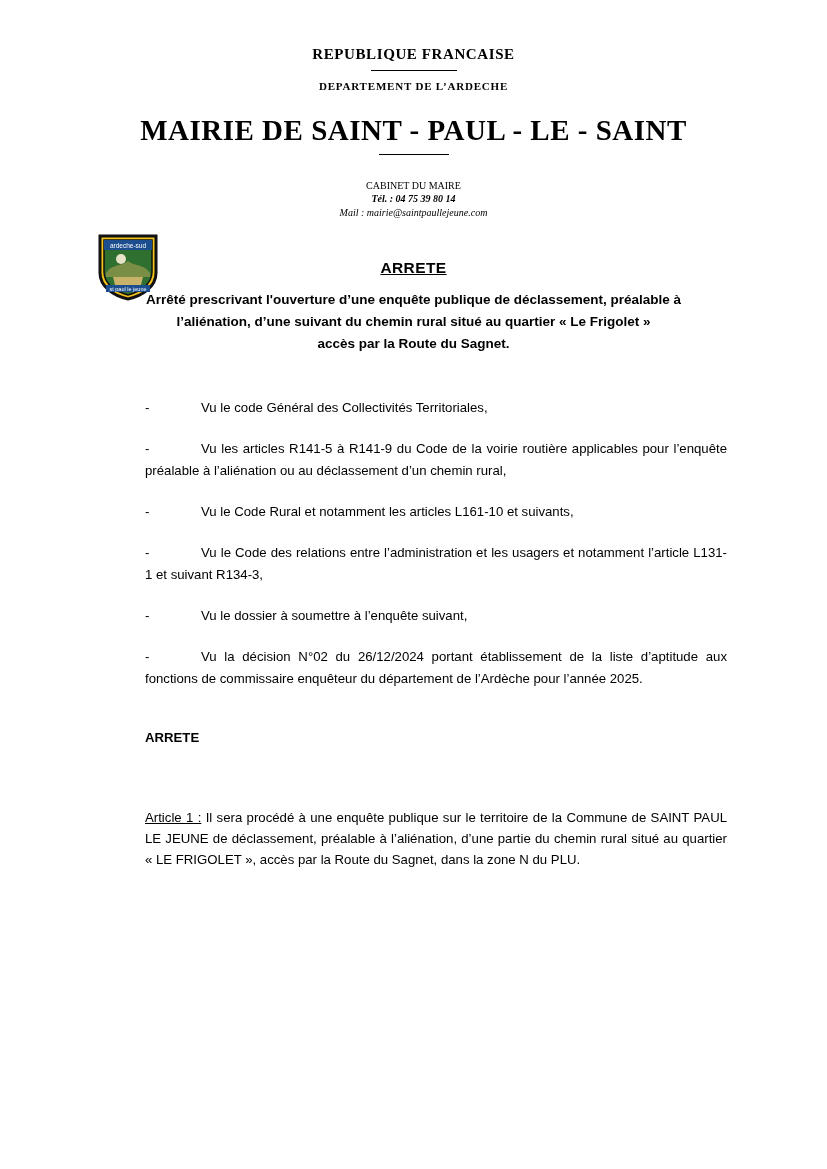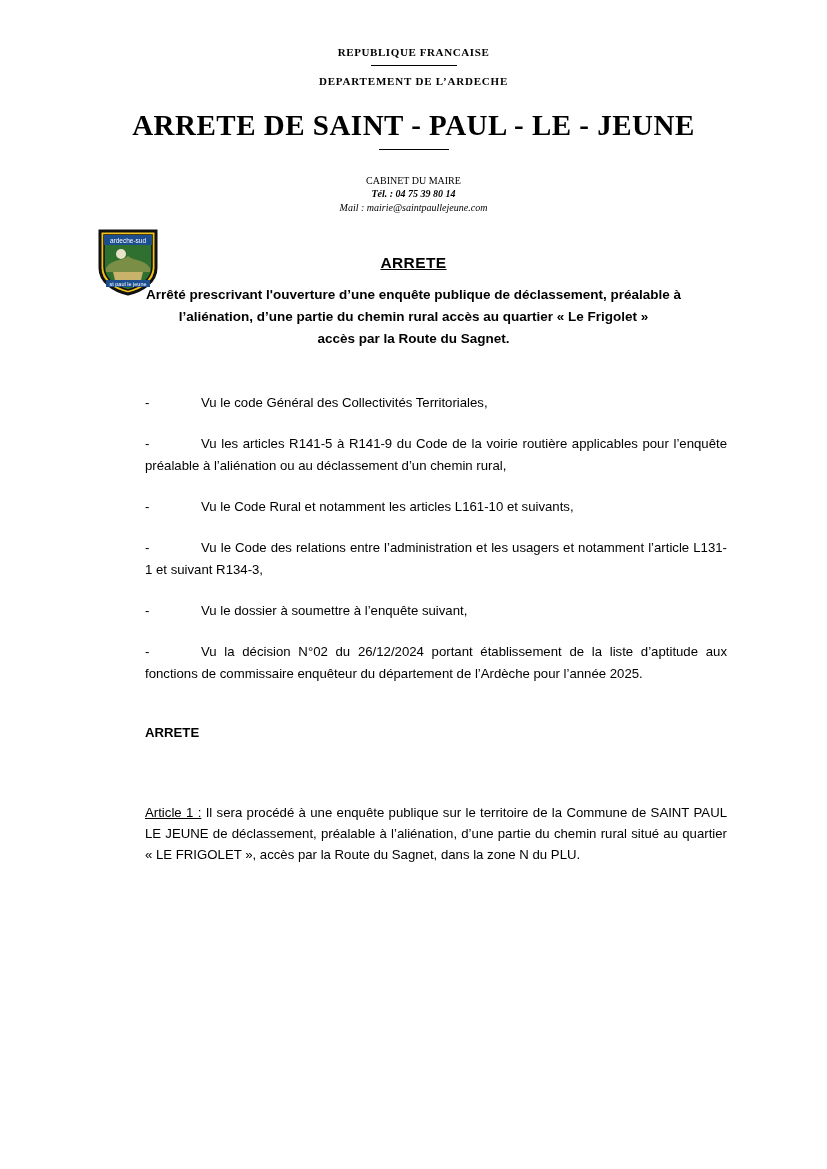--- a/index.html
+++ b/index.html
@@ -23,21 +23,21 @@
     position: relative;
   }
 
   
   .hdr {
     text-align: center;
   }
   .hdr-line1 {
     font-family: "Liberation Serif", serif;
     font-weight: bold;
-    font-size: 11px;
+    font-size: 15px;
     letter-spacing: 0.6px;
   }
   .rule {
     width: 86px;
     height: 0;
     border-top: 1px solid #000;
     margin: 7px auto 9px auto;
   }
   .rule.short {
     width: 70px;
@@ -155,21 +155,21 @@
 </style>
 </head>
 <body>
 
 <div class="page">
 
   <div class="hdr">
     <div class="hdr-line1">REPUBLIQUE FRANCAISE</div>
     <div class="rule"></div>
     <div class="hdr-line2">DEPARTEMENT   DE  L’ARDECHE</div>
-    <div class="hdr-title">ARRETE   DE   SAINT - PAUL - LE - JEUNE</div>
+    <div class="hdr-title">MAIRIE   DE   SAINT - PAUL - LE - SAINT</div>
     <div class="rule short"></div>
   </div>
 
   <div class="contact">
     <div class="c1">CABINET DU MAIRE</div>
     <div class="c2">Tél. : 04 75 39 80 14</div>
     <div class="c3">Mail : mairie@saintpaullejeune.com</div>
   </div>
 
   <div class="crest-wrap">
@@ -185,21 +185,21 @@
         <rect x="9" y="52" width="44" height="7" fill="#1b4d8f"></rect>
         <text x="31" y="57.5" font-family="Liberation Sans, sans-serif" font-size="5.5" fill="#ffffff" text-anchor="middle">st paul le jeune</text>
       </svg>
     </div>
   </div>
 
   <div class="arrete-head">
     <div class="arrete-word">ARRETE</div>
     <div class="arrete-sub">
       <span>Arrêté prescrivant l'ouverture d’une enquête publique de déclassement, préalable à</span>
-      <span>l’aliénation, d’une partie du chemin rural accès au quartier « Le Frigolet »</span><br>
+      <span>l’aliénation, d’une suivant du chemin rural situé au quartier « Le Frigolet »</span><br>
       <span>accès par la Route du Sagnet.</span>
     </div>
   </div>
 
   <div class="body">
 
     <p class="vu"><span class="dash">-</span><span>Vu le code Général des Collectivités Territoriales,</span></p>
 
     <p class="vu"><span class="dash">-</span><span>Vu les articles R141-5 à R141-9 du Code de la voirie routière applicables pour l’enquête préalable à l’aliénation ou au déclassement d’un chemin rural,</span></p>
 

